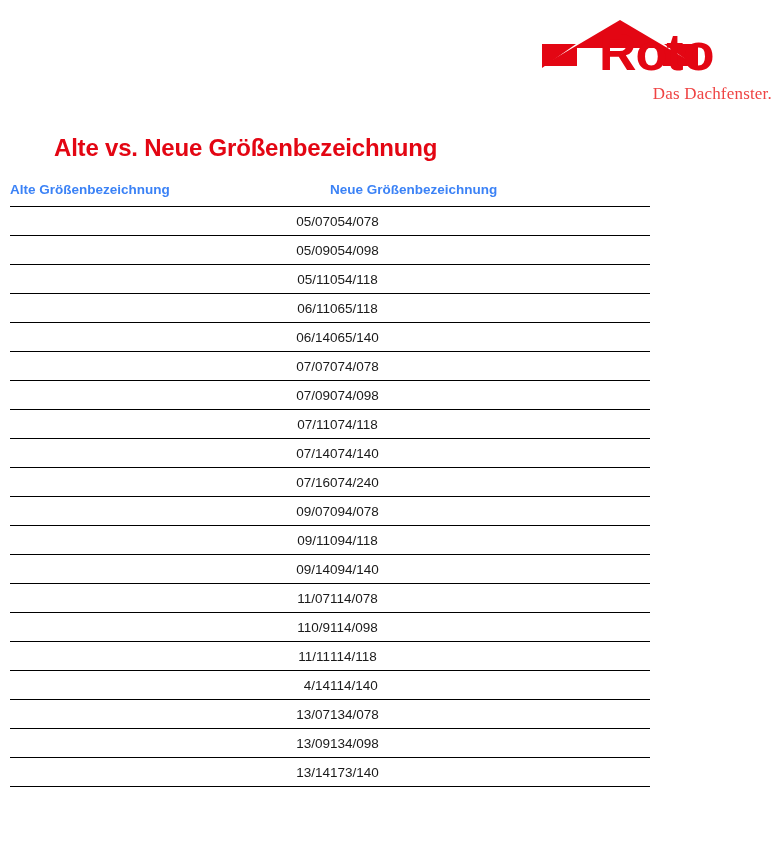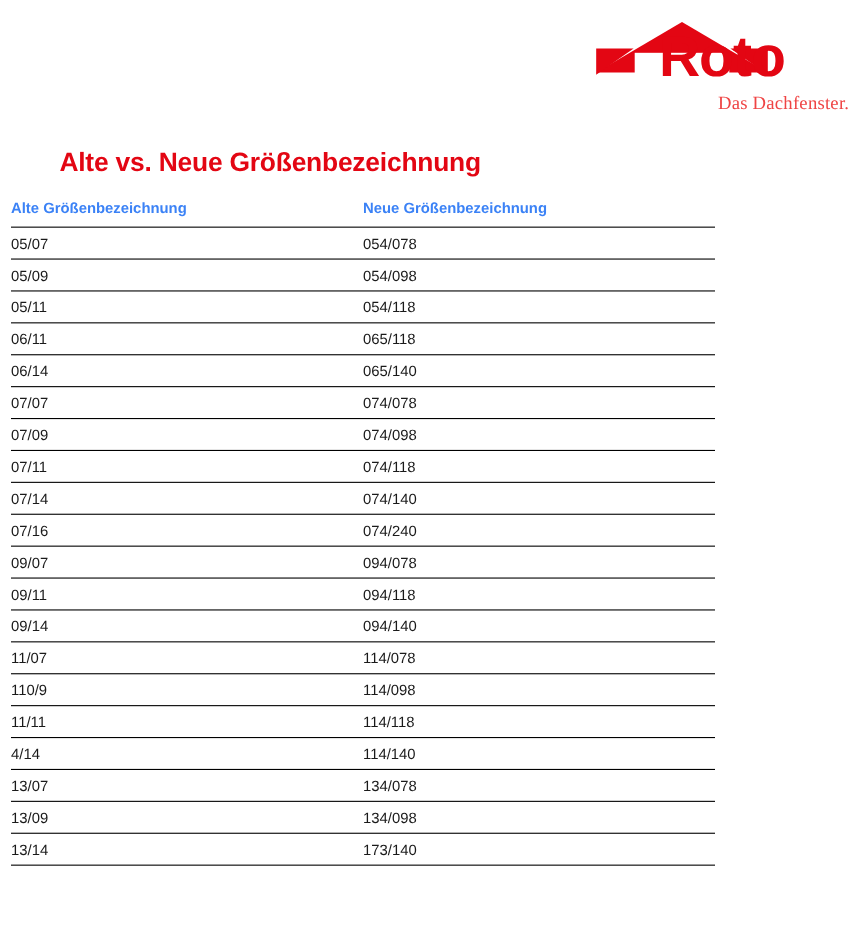--- a/index.html
+++ b/index.html
@@ -124,21 +124,21 @@
     border-bottom: 1px solid #000000;
   }
   table.size-table td {
     font-size: 13.5px;
     color: #1a1a1a;
     padding: 7px 0 6px 0;
     border-bottom: 1px solid #000000;
     height: 15px;
     vertical-align: middle;
   }
-  .col-old { width: 320px; }
+  .col-old { width: 320px; text-align: right; }
   .col-new { width: 320px; }
   td.col-new, th.col-new { padding-left: 0px; }
 </style>
 </head>
 <body>
 
 <div class="page">
 
   <div class="logo-block">
     <div class="logo-mark">

